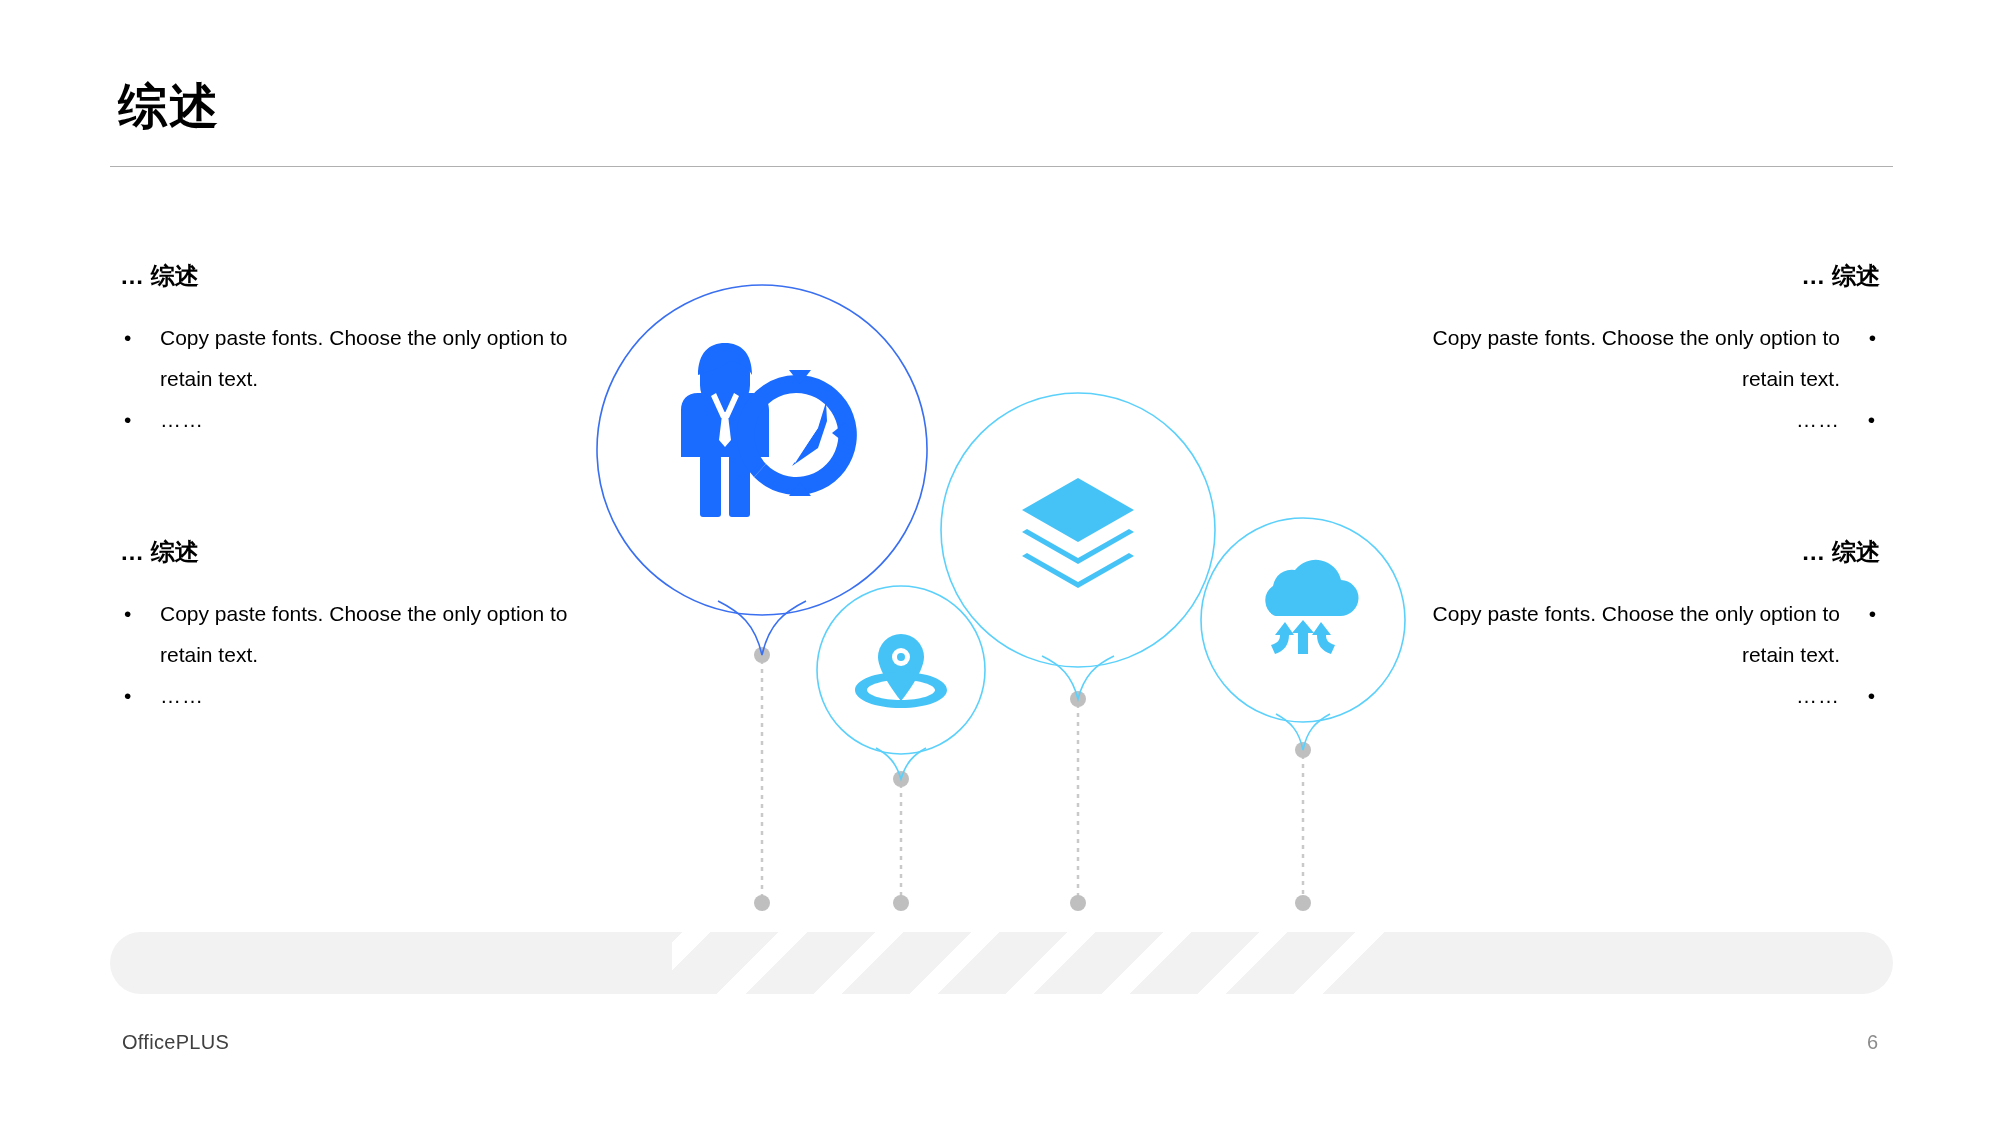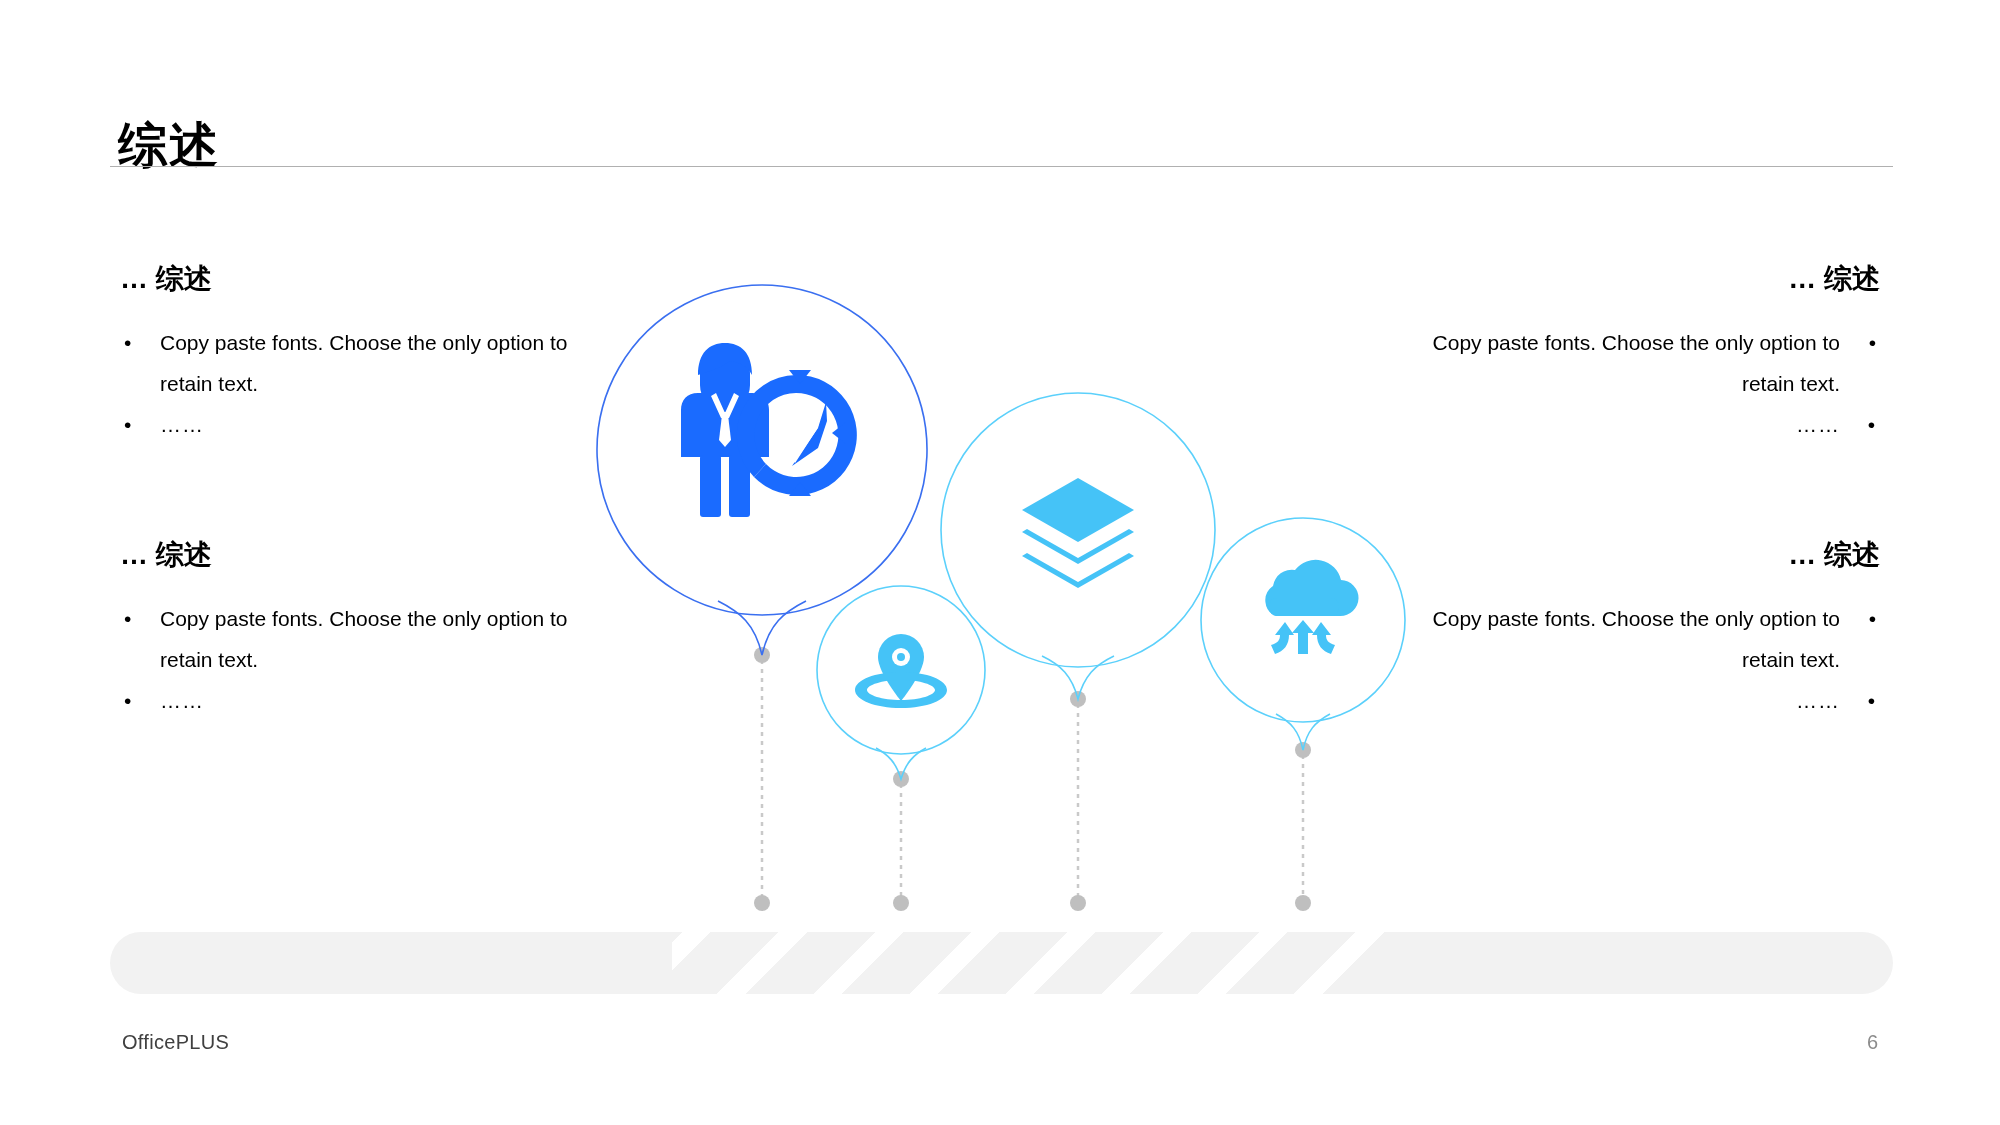--- a/index.html
+++ b/index.html
@@ -20,41 +20,40 @@
   #slide-title {
     position: absolute;
     left: 118px;
     top: 82px;
     font-size: 49px;
     font-weight: bold;
     letter-spacing: 2px;
     line-height: 1.0;
     color: #000000;
     white-space: nowrap;
-    margin-top: 39px;
   }
   #title-divider {
     position: absolute;
     left: 110px;
     top: 166px;
     width: 1783px;
     height: 1px;
     background: #b0b0b0;
   }
 
   
   .text-block {
     position: absolute;
     width: 480px;
   }
   .text-block.left  { left: 120px; text-align: left; }
   .text-block.right { right: 120px; text-align: right; }
 
   .block-heading {
-    font-size: 28px;
+    font-size: 24px;
     font-weight: bold;
     color: #000000;
     line-height: 1.2;
     margin: 0 0 26px 0;
     white-space: nowrap;
   }
   .text-block.left .block-heading  { text-align: left; }
   .text-block.right .block-heading { text-align: right; }
 
   .bullet-list {

